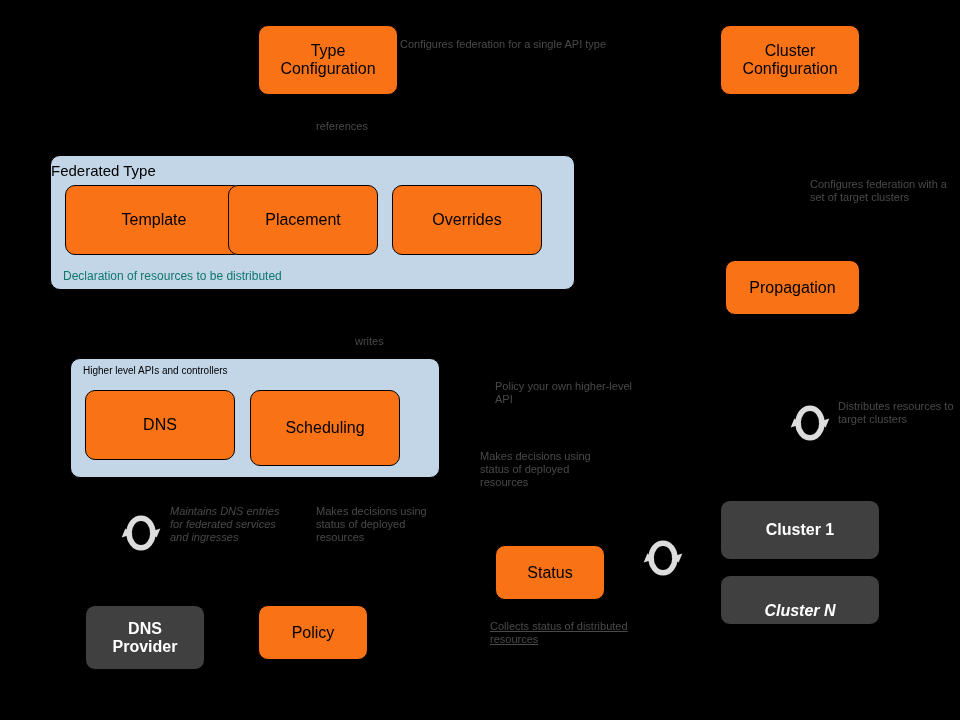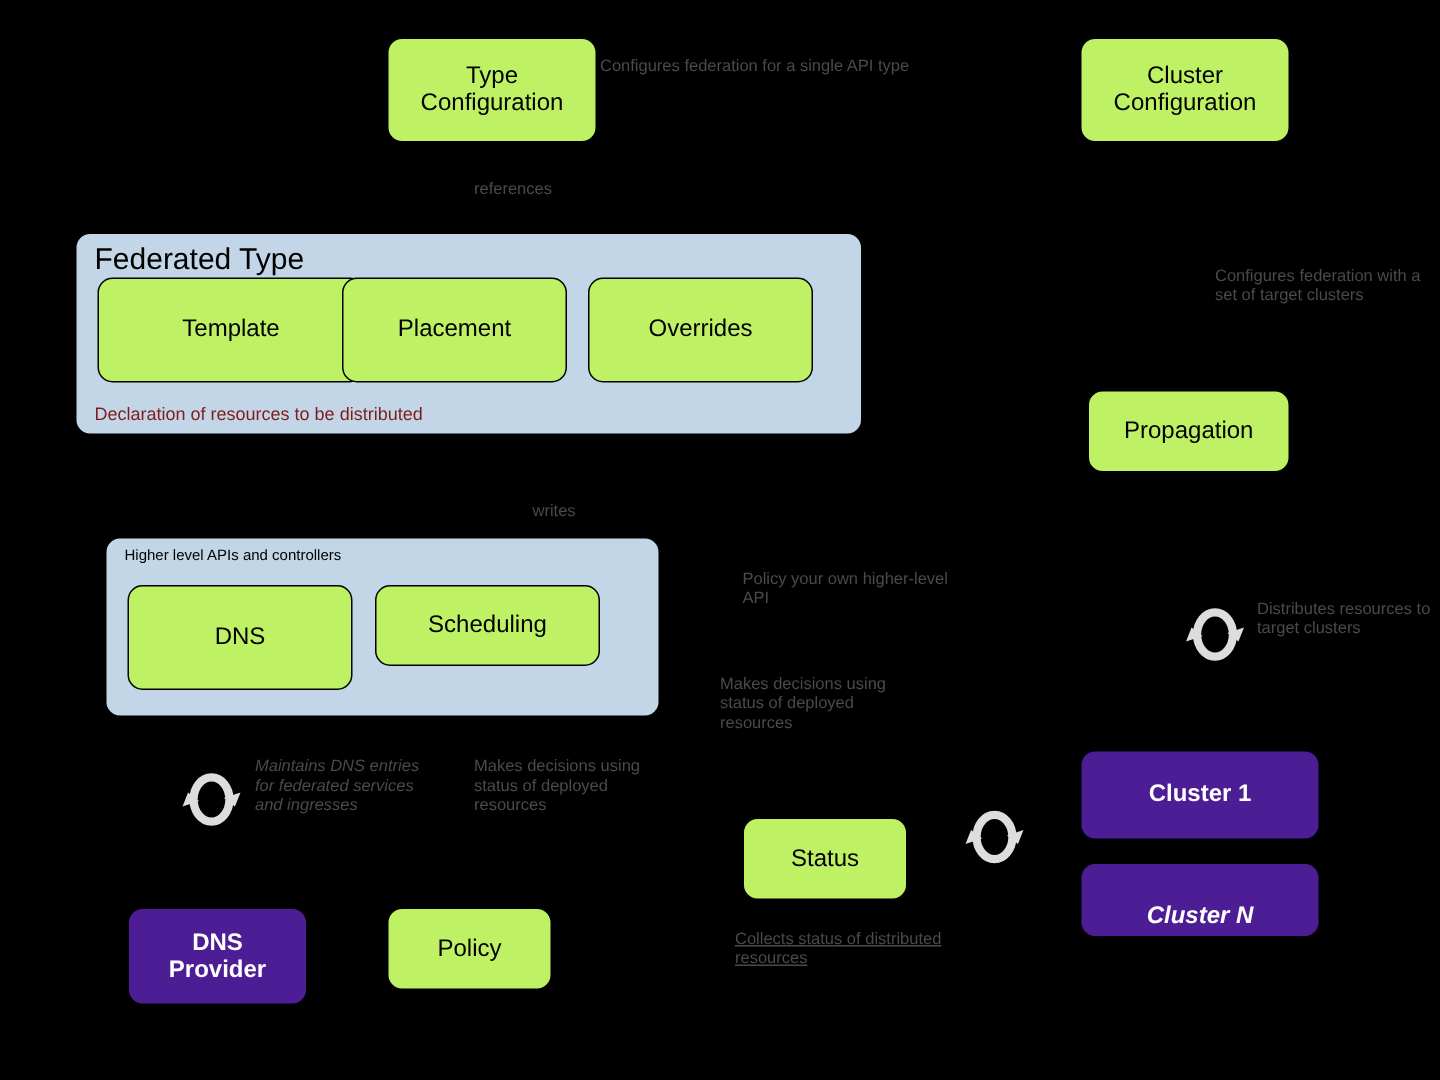--- a/index.html
+++ b/index.html
@@ -17,37 +17,37 @@
     position: absolute;
     border: 1px solid #000;
     border-radius: 10px;
     display: flex;
     align-items: center;
     justify-content: center;
     text-align: center;
     font-size: 16px;
     padding: 4px;
   }
-  .light { background: #bef264; color: #000; }
-  .blue  { background: #4c1d95; color: #fff; font-weight: bold; }
+  .light { background: #f97316; color: #000; }
+  .blue  { background: #404040; color: #fff; font-weight: bold; }
   .container-box {
     position: absolute;
     border: 1px solid #000;
     border-radius: 10px;
     background: #c3d6e8;
   }
   .container-title {
     position: absolute;
     font-size: 14px;
     color: #000;
   }
   .container-sub {
     position: absolute;
     font-size: 12px;
-    color: #7f1d1d;
+    color: #0f766e;
   }
   .edge-label {
     position: absolute;
     font-size: 11px;
     color: #4a4a4a;
     line-height: 1.2;
   }
   svg.overlay {
     position: absolute;
     left: 0; top: 0;
@@ -95,34 +95,34 @@
   <path d="M 560 600 L 610 590" stroke="none" fill="none"></path>
 </svg>
 
 <div class="box light" style="left:258px; top:25px; width:140px; height:70px; white-space:pre-line;">Type
 Configuration</div>
 
 <div class="box light" style="left:720px; top:25px; width:140px; height:70px; white-space:pre-line;">Cluster
 Configuration</div>
 
 <div class="container-box" style="left:50px; top:155px; width:525px; height:135px;">
-  <div class="container-title" style="left:12px; top:6px; font-size:20px;">Federated Type</div>
+  <div class="container-title" style="left:0; top:6px; font-size:15px;">Federated Type</div>
   <div class="container-sub" style="left:12px; bottom:6px;">Declaration of resources to be distributed</div>
 </div>
 <div class="box light" style="left:65px; top:185px; width:178px; height:70px;text-align:center;">Template</div>
 <div class="box light" style="left:228px; top:185px; width:150px; height:70px;">Placement</div>
 <div class="box light" style="left:392px; top:185px; width:150px; height:70px;">Overrides</div>
 
 <div class="box light" style="left:725px; top:260px; width:135px; height:55px;">Propagation</div>
 
 <div class="container-box" style="left:70px; top:358px; width:370px; height:120px;">
   <div class="container-title" style="left:12px; top:6px; font-size:10px;">Higher level APIs and controllers</div>
 </div>
 <div class="box light" style="left:85px; top:390px; width:150px; height:70px;">DNS</div>
-<div class="box light" style="left:250px; top:390px; width:150px; height:54px;">Scheduling</div>
+<div class="box light" style="left:250px; top:390px; width:150px; height:76px;">Scheduling</div>
 
 <div class="box blue" style="left:85px; top:605px; width:120px; height:65px; white-space:pre-line;">DNS
 Provider</div>
 
 <div class="box light" style="left:258px; top:605px; width:110px; height:55px;text-align:center;">Policy</div>
 
 <div class="box light" style="left:495px; top:545px; width:110px; height:55px;">Status</div>
 
 <div class="box blue" style="left:720px; top:500px; width:160px; height:60px;">Cluster 1</div>
 

